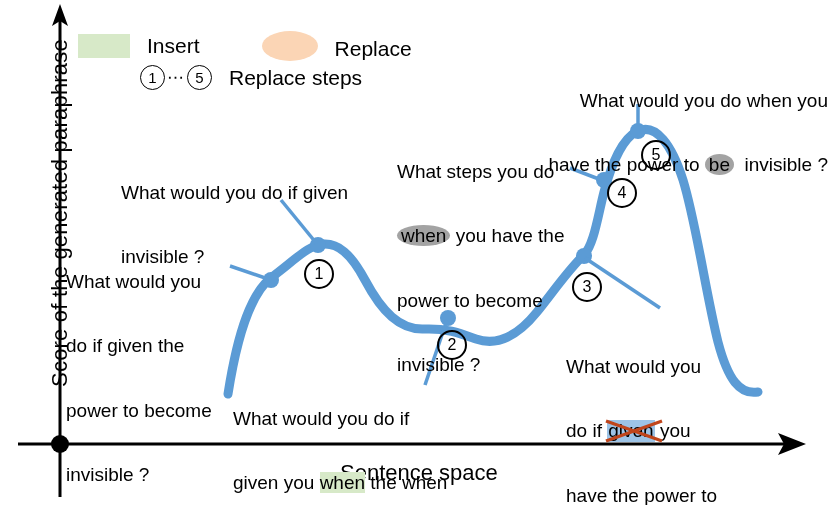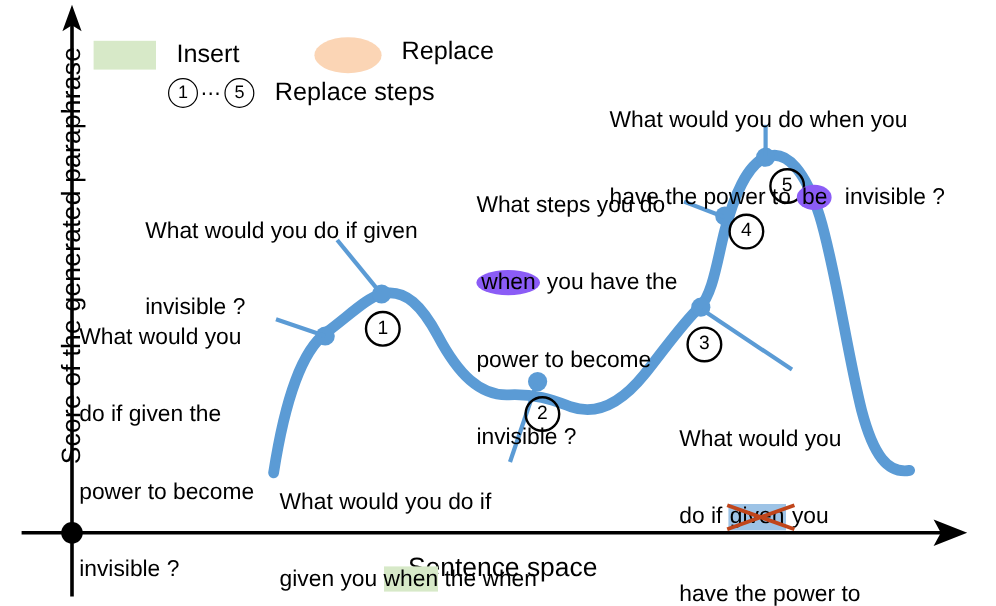--- a/index.html
+++ b/index.html
@@ -29,21 +29,21 @@
   .xlabel{
     position:absolute;
     left:340px; top:460px;
     font-size:22px;
     white-space:nowrap;
   }
 
   
   .legend{position:absolute;left:78px;top:8px;}
   .legend-row{display:flex;align-items:center;height:32px;}
-  .legend-cell{display:flex;align-items:flex-start;margin-top:43px;}
+  .legend-cell{display:flex;align-items:flex-end;margin-top:43px;}
   .swatch-insert{
     width:52px;height:24px;background:#d7e9c8;display:inline-block;
   }
   .swatch-delete{
     width:52px;height:24px;background:#9dc3e6;display:inline-block;position:relative;
   }
   .swatch-replace{
     width:56px;height:30px;background:#fbd5b5;border-radius:50%;display:inline-block;
   }
   .legend-label{font-size:21px;margin-left:17px;white-space:nowrap;}
@@ -68,21 +68,21 @@
 
   
   .note{
     position:absolute;
     font-size:19px;
     line-height:1.13;
     white-space:pre-wrap;
   }
   .hl-insert{background:#d7e9c8;}
   .hl-replace{
-    background:#8b5cf6;
+    background:#a3a3a3;
     border-radius:50%;
     padding:0 4px;
   }
   .hl-delete{
     background:#9dc3e6;
     position:relative;
     display:inline-block;
     padding:0 1px;
   }
   .hl-delete svg{
@@ -195,18 +195,18 @@
     
   </div>
 
   <div class="note" style="left:397px;top:118px;width:205px;">
     <div>What steps you do</div>
     <div><span class="hl-replace">when</span><span> you have the</span></div>
     <div>power to become</div>
     <div>invisible ?</div>
   </div>
 
-  <div class="note" style="left:508px;top:47px;width:320px;">
+  <div class="note" style="left:508px;top:47px;width:320px;text-align:right;">
     <div>What would you do when you</div>
     <div><span>have the power to </span><span class="hl-replace">be</span><span>  invisible ?</span></div>
   </div>
 
 </div>
 
 </body></html>

